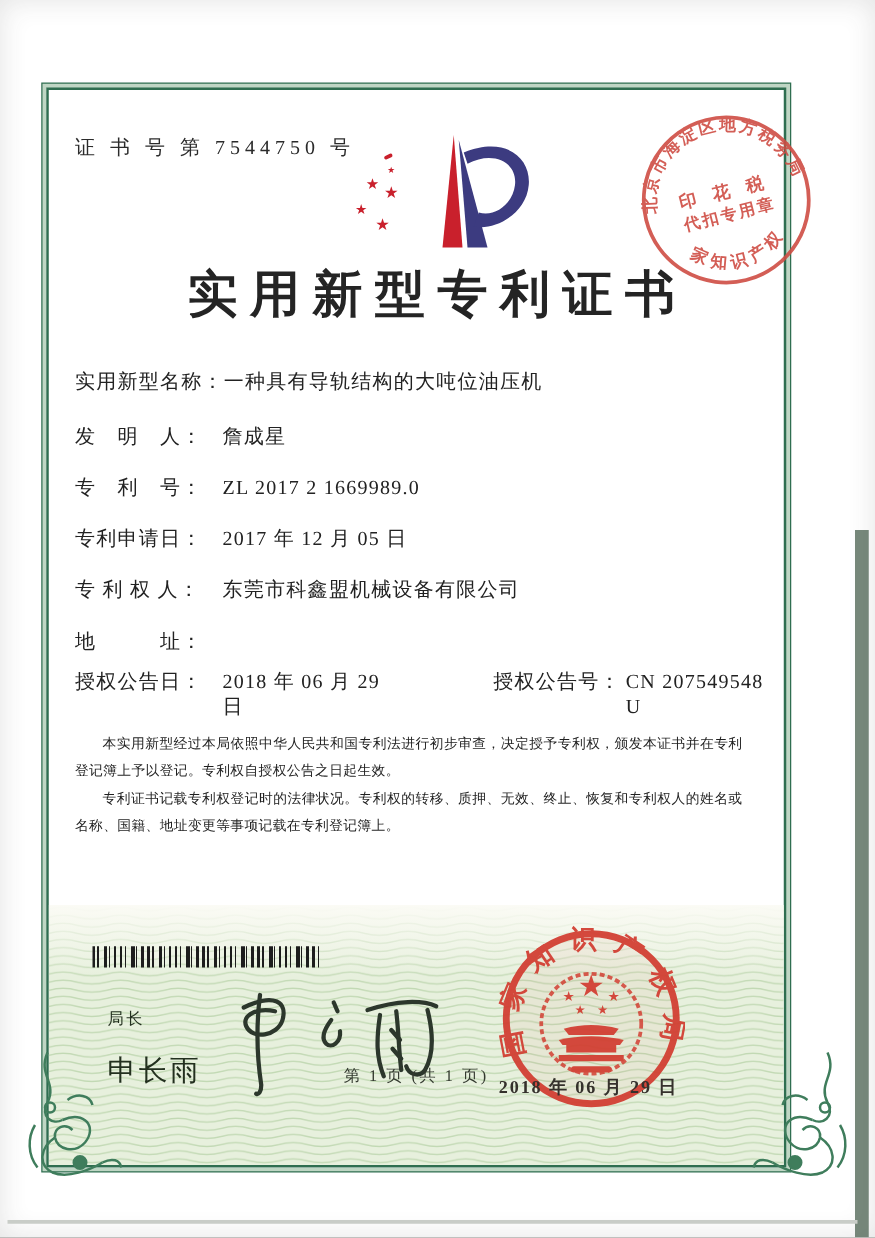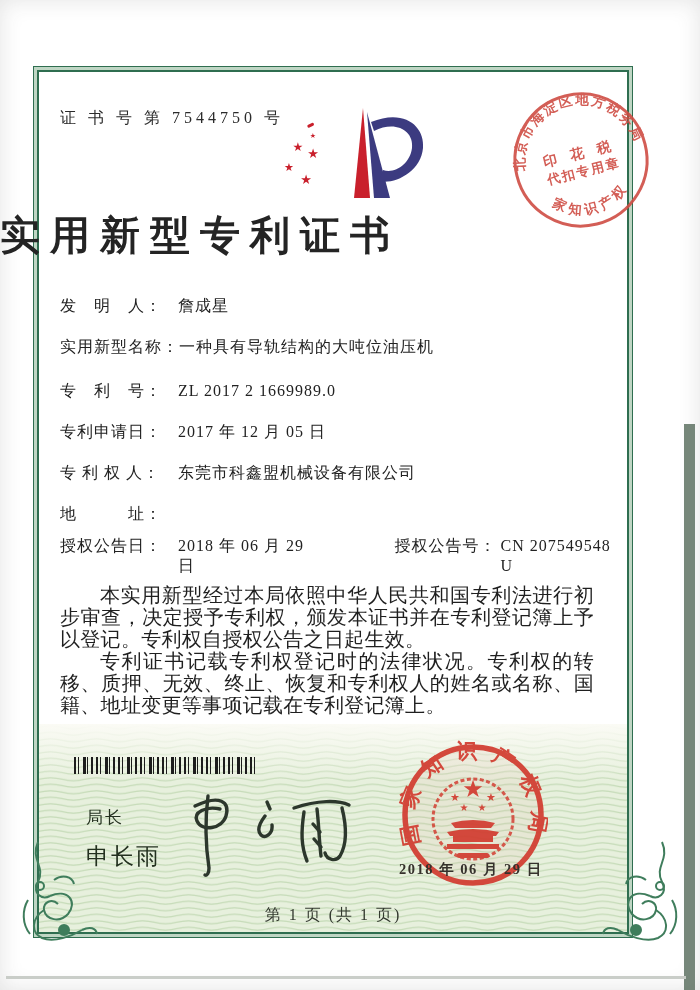--- a/index.html
+++ b/index.html
@@ -19,50 +19,50 @@
     position:absolute;left:37px;top:70px;width:592px;height:864px;
     box-sizing:border-box;border:2px solid #2f6e50;
     box-shadow:0 0 0 3px #bfd6c4,0 0 0 4px #2f6e50;
   }
 
   .cert-no{position:absolute;left:60px;top:108px;font-size:16px;letter-spacing:4px;color:#2b2b2b;}
 
   .logo{position:absolute;left:283px;top:100px;width:145px;height:102px;}
 
   .title{
-    position:absolute;left:0;top:208px;width:700px;text-align:left;
+    position:absolute;left:0;top:208px;width:700px;text-align:center;
     font-size:40px;font-weight:600;letter-spacing:10px;color:#242424;
   }
 
   .fields{position:absolute;left:60px;top:296px;width:560px;font-size:16px;line-height:1.25;}
   .frow{display:flex;margin-bottom:21px;}
   .frow .lab{flex:0 0 118px;letter-spacing:1px;white-space:nowrap;}
   .frow .val{letter-spacing:1px;}
   .frow.addr .val{width:432px;letter-spacing:.5px;line-height:1.65;margin-top:-2px;}
   .frow.gap-lg{margin-bottom:24px;}
   .dualrow{display:flex;}
   .dualrow .pair2{margin-left:78px;display:flex;}
 
-  .paras{position:absolute;left:60px;top:584px;width:534px;font-size:20px;line-height:22px;
+  .paras{position:absolute;left:60px;top:584px;width:534px;font-size:11px;line-height:22px;
          text-align:justify;color:#1f1f1f;}
   .paras p{margin:0;text-indent:2em;letter-spacing:.3px;}
 
   .greenzone{position:absolute;left:39px;top:724px;width:588px;height:208px;z-index:1;}
   .barcode{position:absolute;left:74px;top:757px;width:182px;height:17px;z-index:2;
     background:repeating-linear-gradient(90deg,
       #1d1d1d 0 2px,transparent 2px 4px,#1d1d1d 4px 5px,transparent 5px 9px,
       #1d1d1d 9px 12px,transparent 12px 13px,#1d1d1d 13px 14px,transparent 14px 17px,
       #1d1d1d 17px 19px,transparent 19px 22px);}
-  .signer-title{position:absolute;left:86px;top:806px;font-size:17px;letter-spacing:2px;z-index:2;color:#23301f;}
+  .signer-title{position:absolute;left:86px;top:806px;font-size:13px;letter-spacing:2px;z-index:2;color:#23301f;}
   .signer-name{position:absolute;left:86px;top:841px;font-size:23px;letter-spacing:2px;z-index:2;color:#23301f;}
   .signature{position:absolute;left:168px;top:776px;width:205px;height:108px;z-index:3;}
   .seal{position:absolute;left:398px;top:740px;width:150px;height:150px;z-index:2;opacity:.93;}
   .seal-date{position:absolute;left:399px;top:860px;width:156px;z-index:3;font-size:14.5px;
              letter-spacing:1.5px;color:#35312c;font-weight:600;white-space:nowrap;}
-  .footer{position:absolute;left:37px;top:905px;width:592px;text-align:center;font-size:16px;
+  .footer{position:absolute;left:37px;top:852px;width:592px;text-align:center;font-size:13px;
           letter-spacing:2px;z-index:3;color:#33392f;}
 
   .tax-stamp{position:absolute;left:506px;top:84px;width:150px;height:152px;z-index:4;opacity:.9;}
 
   .flourish{position:absolute;z-index:3;}
   .fl-left{left:20px;top:840px;width:78px;height:102px;}
   .fl-right{left:596px;top:840px;width:90px;height:102px;transform:scaleX(-1);}
 </style>
 </head>
 <body>
@@ -114,27 +114,27 @@
         <textPath href="#taxBot" startOffset="50%" text-anchor="middle">国家知识产权局</textPath>
       </text>
       <text x="0" y="-2" font-size="14" letter-spacing="5" text-anchor="middle">印 花 税</text>
       <text x="0" y="16" font-size="13" letter-spacing="2" text-anchor="middle">代扣专用章</text>
     </g>
   </svg>
 
   <div class="title">实用新型专利证书</div>
 
   <div class="fields">
-    <div class="frow">
-      <span class="lab">发　明　人：</span>
-      <span class="val">詹成星</span>
-    </div>
     <div class="frow gap-lg">
       <span class="lab">实用新型名称：</span>
       <span class="val">一种具有导轨结构的大吨位油压机</span>
+    </div>
+    <div class="frow">
+      <span class="lab">发　明　人：</span>
+      <span class="val">詹成星</span>
     </div>
     <div class="frow">
       <span class="lab">专　利　号：</span>
       <span class="val">ZL 2017 2 1669989.0</span>
     </div>
     <div class="frow">
       <span class="lab">专利申请日：</span>
       <span class="val">2017 年 12 月 05 日</span>
     </div>
     <div class="frow">

